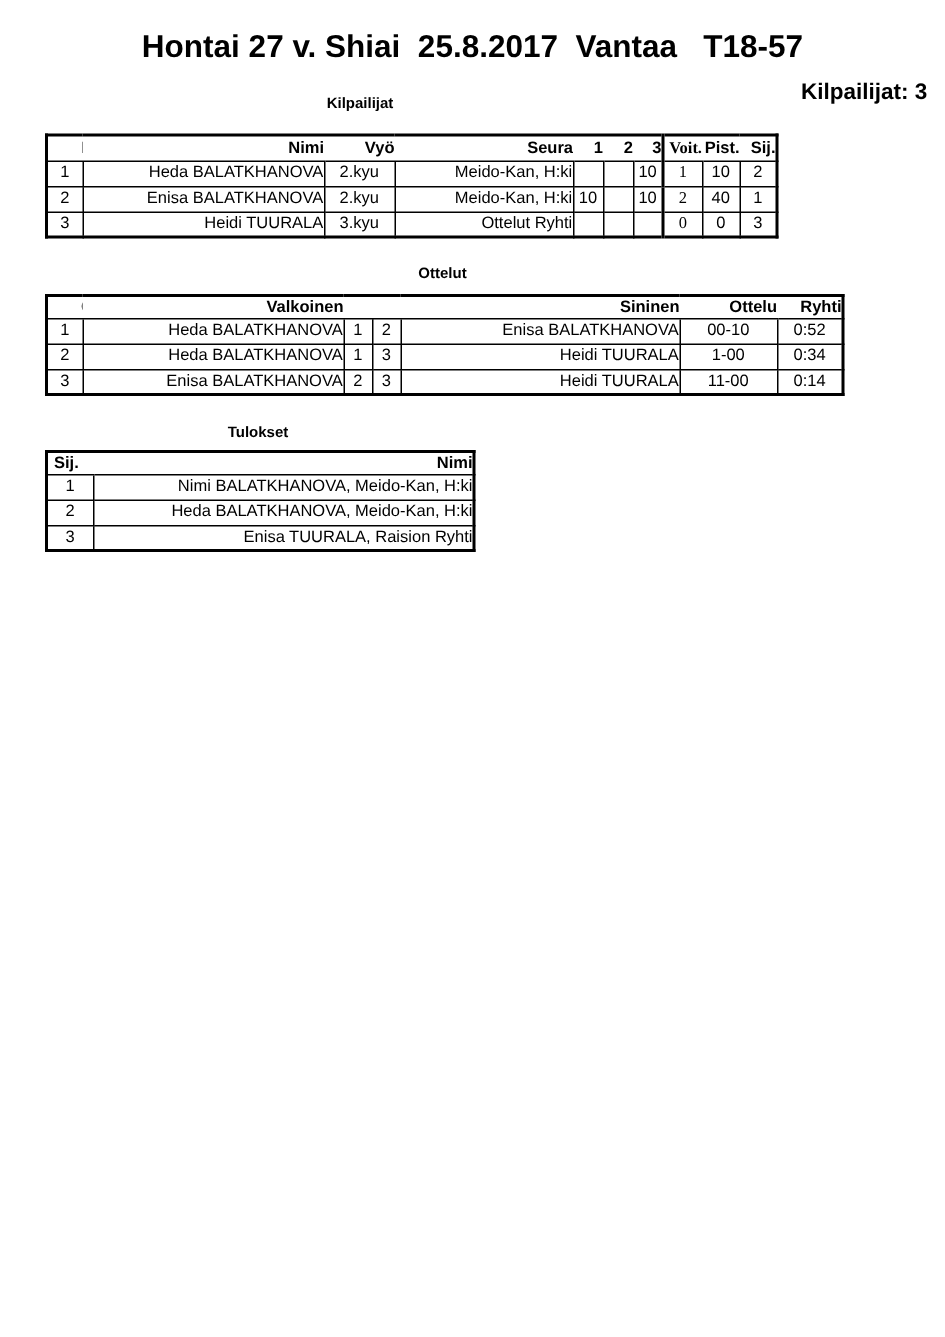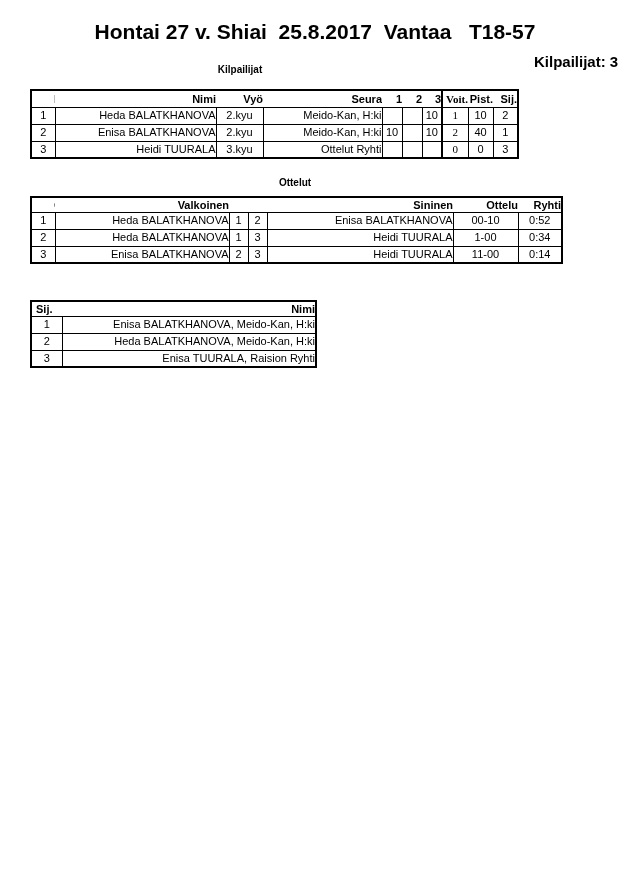--- a/index.html
+++ b/index.html
@@ -209,36 +209,37 @@
         <td class="name">Enisa BALATKHANOVA</td>
         <td>2</td>
         <td>3</td>
         <td class="name">Heidi TUURALA</td>
         <td>11-00</td>
         <td>0:14</td>
       </tr>
     </tbody>
   </table>
 
+  <h2 class="section-title" id="sec-tulokset">Tulokset</h2>
 
   <table id="t-tulokset">
     <colgroup>
       <col style="width:31px">
         <col style="width:254px">
     </colgroup>
     <thead>
       <tr>
         <th class="hpad">Sij.</th>
         <th>Nimi</th>
       </tr>
     </thead>
     <tbody>
       <tr>
         <td>1</td>
-        <td class="name">Enisa BALATKHANOVA, Meido-Kan, H:ki</td>
+        <td class="name">Nimi BALATKHANOVA, Meido-Kan, H:ki</td>
       </tr>
       <tr>
         <td>2</td>
         <td class="name">Heda BALATKHANOVA, Meido-Kan, H:ki</td>
       </tr>
       <tr>
         <td>3</td>
         <td class="name">Enisa TUURALA, Raision Ryhti</td>
       </tr>
     </tbody>

